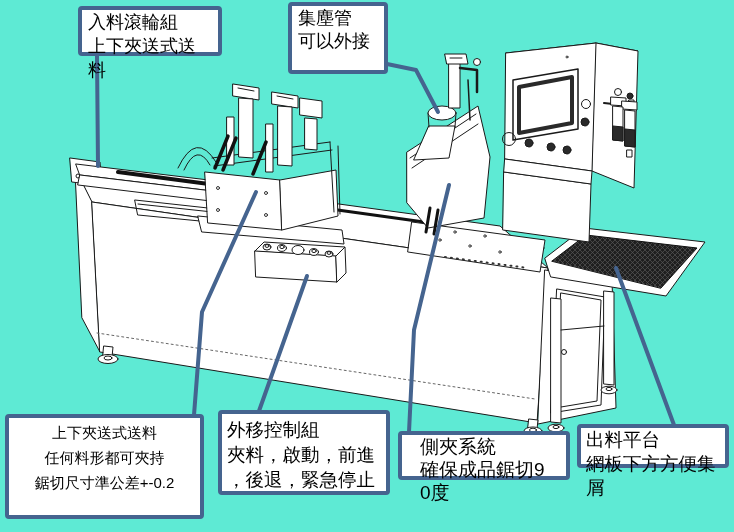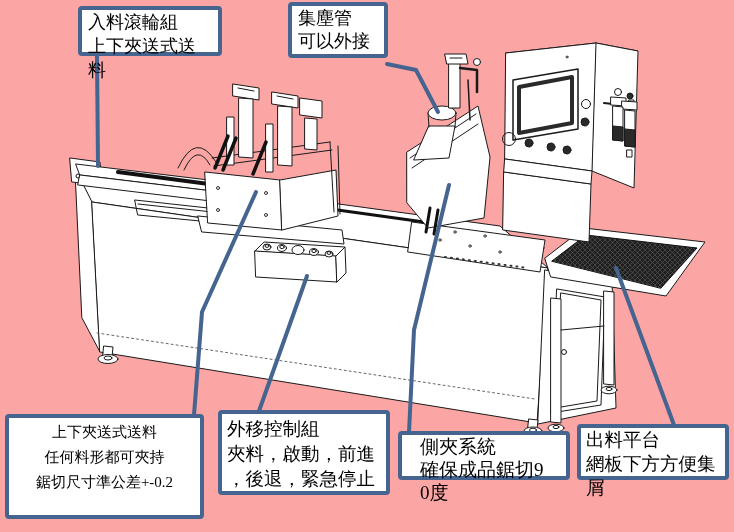--- a/index.html
+++ b/index.html
@@ -1,27 +1,27 @@
 <!DOCTYPE html>
 <html><head>
 <meta charset="utf-8">
 <style>
   html,body{margin:0;padding:0;background:#fff;}
-  .stage{position:relative;width:734px;height:532px;background:#fca5a5;overflow:hidden;
-         font-family:Liberation Serif, serif;}
+  .stage{position:relative;width:734px;height:532px;background:#5eead4;overflow:hidden;
+         font-family:Liberation Sans, sans-serif;}
   svg.art{position:absolute;left:0;top:0;z-index:1;}
   .callout{position:absolute;box-sizing:border-box;background:#fff;border:4px solid #45648f;
            border-radius:4px;color:#000;z-index:2;overflow:visible;}
   .callout .cl{white-space:normal;word-break:break-all;}
   .c1{left:78px;top:6px;width:144px;height:50px;font-size:18px;line-height:24px;padding:0 6px;}
-  .c2{left:288px;top:2px;width:100px;height:56px;font-size:18px;line-height:23px;padding:1px 6px;}
+  .c2{left:288px;top:2px;width:100px;height:72px;font-size:18px;line-height:23px;padding:1px 6px;}
   .c3{left:5px;top:414px;width:199px;height:105px;font-size:15px;line-height:25px;padding:2px 6px;text-align:center;}
   .c4{left:210px;top:410px;width:172px;height:85px;font-size:18.5px;line-height:25px;padding:3px 5px;margin-left:8px;}
   .c5{left:398px;top:431px;width:172px;height:49px;font-size:19px;line-height:23px;padding:0 18px;}
-  .c6{left:577px;top:424px;width:152px;height:56px;font-size:18.5px;line-height:24px;padding:0 5px;}
+  .c6{left:577px;top:424px;width:152px;height:44px;font-size:18.5px;line-height:24px;padding:0 5px;}
 </style>
 </head>
 <body>
 
 <div class="stage">
 
   <svg class="art" width="734" height="532" viewBox="0 0 734 532" fill="none" stroke="#1a1a1a" stroke-width="1" stroke-linejoin="round" stroke-linecap="round">
     <defs>
       <pattern id="meshPat" width="5" height="5" patternUnits="userSpaceOnUse">
         <rect width="5" height="5" fill="#222"></rect>

